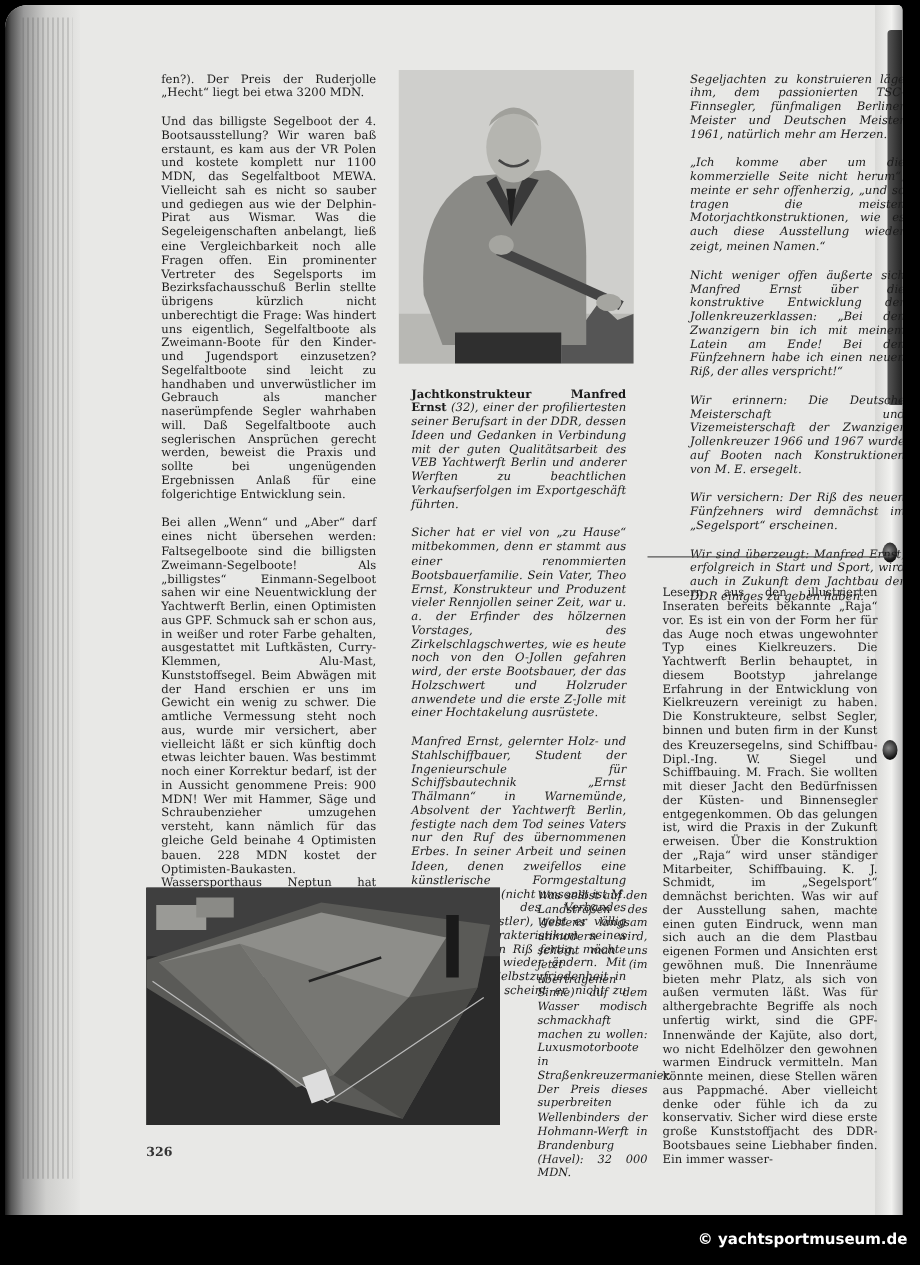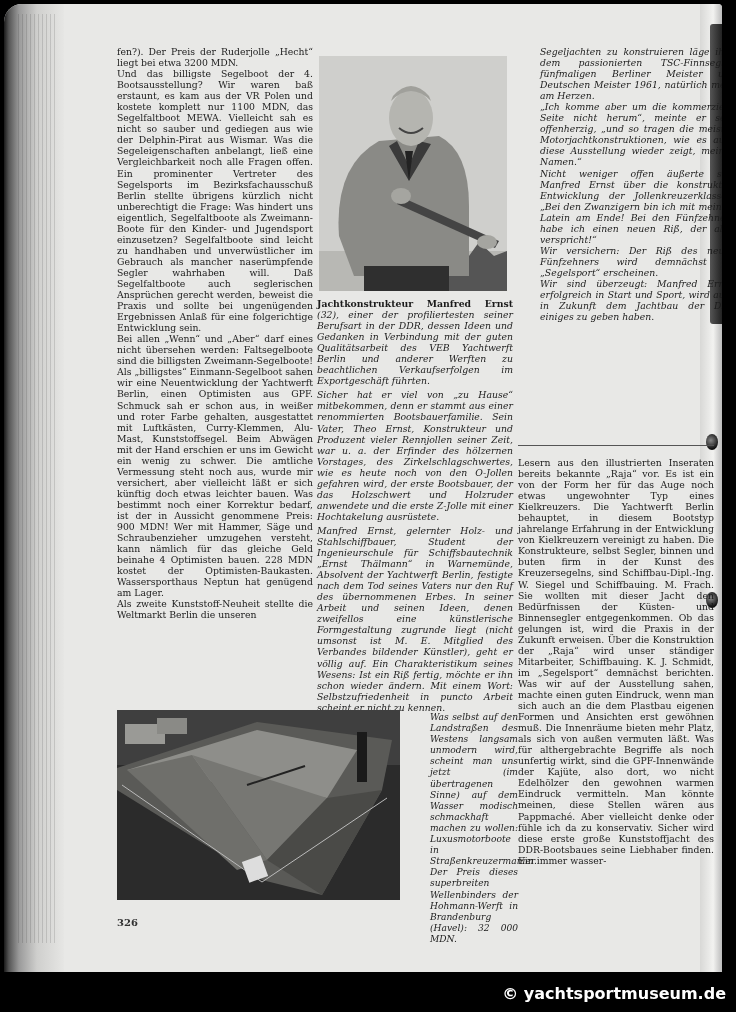--- a/index.html
+++ b/index.html
@@ -4,32 +4,32 @@
 <style>
   html, body { margin:0; padding:0; }
   body { width:736px; height:1012px; background:#000; position:relative; overflow:hidden; font-family:"DejaVu Serif", serif; }
   .page { position:absolute; left:4px; top:4px; width:718px; height:968px; background:#e8e8e6; border-radius:18px 4px 0 0; overflow:hidden; }
   .page-edge { position:absolute; left:0; top:0; width:60px; height:100%; background:linear-gradient(to right,#1a1a1a 0,#555 8%,#9a9a9a 25%,#cfcfcd 55%,#e6e6e4 100%); }
   .page-edge-lines { position:absolute; left:14px; top:10px; width:40px; height:96%; background:repeating-linear-gradient(to right, rgba(0,0,0,0.12) 0 1px, transparent 1px 4px); }
   .right-strip { position:absolute; right:0; top:0; width:22px; height:100%; background:linear-gradient(to right,#d8d8d6,#f2f2f0 60%,#bbb); }
   .right-dark { position:absolute; right:0; top:20px; width:12px; height:300px; background:linear-gradient(to right,#555,#222); border-radius:3px 0 0 3px; }
   .punch-hole { position:absolute; right:4px; width:12px; height:16px; border-radius:50%; background:radial-gradient(circle at 40% 40%,#888,#111 70%); }
   .col { position:absolute; font-size:9.3px; line-height:11.05px; color:#1b1b1b; text-align:justify; }
-  .col p { margin:0; }
+  .col p { margin:12px; }
   .col-1 { left:113px; top:42px; width:196px; }
   .col-2 { left:313px; top:294px; width:196px; font-style:italic; }
   .col-3 { left:536px; top:42px; width:196px; font-style:italic; }
   .col-3b { left:514px; top:453px; width:196px; }
   .caption-boat { position:absolute; left:426px; top:708px; width:88px; font-size:9.1px; line-height:11.1px; font-style:italic; text-align:justify; color:#1b1b1b; }
   .caption-bold { font-weight:bold; font-style:normal; }
   .rule { position:absolute; left:514px; top:441px; width:196px; height:1px; background:#555; }
   .photo-portrait { position:absolute; left:315px; top:52px; width:188px; height:235px; background:#cfcfcd; overflow:hidden; }
   .photo-boat { position:absolute; left:113px; top:706px; width:283px; height:190px; background:#2a2a2a; overflow:hidden; }
   .page-number { position:absolute; left:113px; top:913px; font-size:10px; font-weight:bold; color:#333;text-align:center; }
-  .copyright { position:absolute; right:10px; top:984px; font-family:"DejaVu Sans", sans-serif; font-size:16px; font-weight:bold; color:#fff; }
+  .copyright { position:absolute; right:10px; top:984px; font-family:"DejaVu Sans", sans-serif; font-size:12px; font-weight:bold; color:#fff; }
 </style>
 </head>
 <body>
 
 <div class="page">
   <div class="page-edge">
       <div class="page-edge-lines"></div>
     </div>
   <div class="right-strip"></div>
   <div class="right-dark"></div>
@@ -64,20 +64,21 @@
   <div class="col col-2">
     <p><span class="caption-bold">Jachtkonstrukteur Manfred Ernst</span><span> (32), einer der profiliertesten seiner Berufsart in der DDR, dessen Ideen und Gedanken in Verbindung mit der guten Qualitätsarbeit des VEB Yachtwerft Berlin und anderer Werften zu beachtlichen Verkaufserfolgen im Exportgeschäft führten.</span></p>
     <p style="margin-top:3px">Sicher hat er viel von „zu Hause“ mitbekommen, denn er stammt aus einer renommierten Bootsbauerfamilie. Sein Vater, Theo Ernst, Konstrukteur und Produzent vieler Rennjollen seiner Zeit, war u. a. der Erfinder des hölzernen Vorstages, des Zirkelschlagschwertes, wie es heute noch von den O-Jollen gefahren wird, der erste Bootsbauer, der das Holzschwert und Holzruder anwendete und die erste Z-Jolle mit einer Hochtakelung ausrüstete.</p>
     <p style="margin-top:3px">Manfred Ernst, gelernter Holz- und Stahlschiffbauer, Student der Ingenieurschule für Schiffsbautechnik „Ernst Thälmann“ in Warnemünde, Absolvent der Yachtwerft Berlin, festigte nach dem Tod seines Vaters nur den Ruf des übernommenen Erbes. In seiner Arbeit und seinen Ideen, denen zweifellos eine künstlerische Formgestaltung zugrunde liegt (nicht umsonst ist M. E. Mitglied des Verbandes bildender Künstler), geht er völlig auf. Ein Charakteristikum seines Wesens: Ist ein Riß fertig, möchte er ihn schon wieder ändern. Mit einem Wort: Selbstzufriedenheit in puncto Arbeit scheint er nicht zu kennen.</p>
   </div>
 
   <div class="col col-3">
     <p>Segeljachten zu konstruieren läge ihm, dem passionierten TSC-Finnsegler, fünfmaligen Berliner Meister und Deutschen Meister 1961, natürlich mehr am Herzen.</p>
     <p>„Ich komme aber um die kommerzielle Seite nicht herum“, meinte er sehr offenherzig, „und so tragen die meisten Motorjachtkonstruktionen, wie es auch diese Ausstellung wieder zeigt, meinen Namen.“</p>
     <p>Nicht weniger offen äußerte sich Manfred Ernst über die konstruktive Entwicklung der Jollenkreuzerklassen: „Bei den Zwanzigern bin ich mit meinem Latein am Ende! Bei den Fünfzehnern habe ich einen neuen Riß, der alles verspricht!“</p>
+    <p>Wir erinnern: Die Deutsche Meisterschaft und Vizemeisterschaft der Zwanziger Jollenkreuzer 1966 und 1967 wurde auf Booten nach Konstruktionen von M. E. ersegelt.</p>
     <p>Wir versichern: Der Riß des neuen Fünfzehners wird demnächst im „Segelsport“ erscheinen.</p>
     <p>Wir sind überzeugt: Manfred Ernst, erfolgreich in Start und Sport, wird auch in Zukunft dem Jachtbau der DDR einiges zu geben haben.</p>
   </div>
 
   <div class="rule"></div>
 
   <div class="col col-3b">
     <p>Lesern aus den illustrierten Inseraten bereits bekannte „Raja“ vor. Es ist ein von der Form her für das Auge noch etwas ungewohnter Typ eines Kielkreuzers. Die Yachtwerft Berlin behauptet, in diesem Bootstyp jahrelange Erfahrung in der Entwicklung von Kielkreuzern vereinigt zu haben. Die Konstrukteure, selbst Segler, binnen und buten firm in der Kunst des Kreuzersegelns, sind Schiffbau-Dipl.-Ing. W. Siegel und Schiffbauing. M. Frach. Sie wollten mit dieser Jacht den Bedürfnissen der Küsten- und Binnensegler entgegenkommen. Ob das gelungen ist, wird die Praxis in der Zukunft erweisen. Über die Konstruktion der „Raja“ wird unser ständiger Mitarbeiter, Schiffbauing. K. J. Schmidt, im „Segelsport“ demnächst berichten. Was wir auf der Ausstellung sahen, machte einen guten Eindruck, wenn man sich auch an die dem Plastbau eigenen Formen und Ansichten erst gewöhnen muß. Die Innenräume bieten mehr Platz, als sich von außen vermuten läßt. Was für althergebrachte Begriffe als noch unfertig wirkt, sind die GPF-Innenwände der Kajüte, also dort, wo nicht Edelhölzer den gewohnen warmen Eindruck vermitteln. Man könnte meinen, diese Stellen wären aus Pappmaché. Aber vielleicht denke oder fühle ich da zu konservativ. Sicher wird diese erste große Kunststoffjacht des DDR-Bootsbaues seine Liebhaber finden. Ein immer wasser-</p>
   </div>
 

